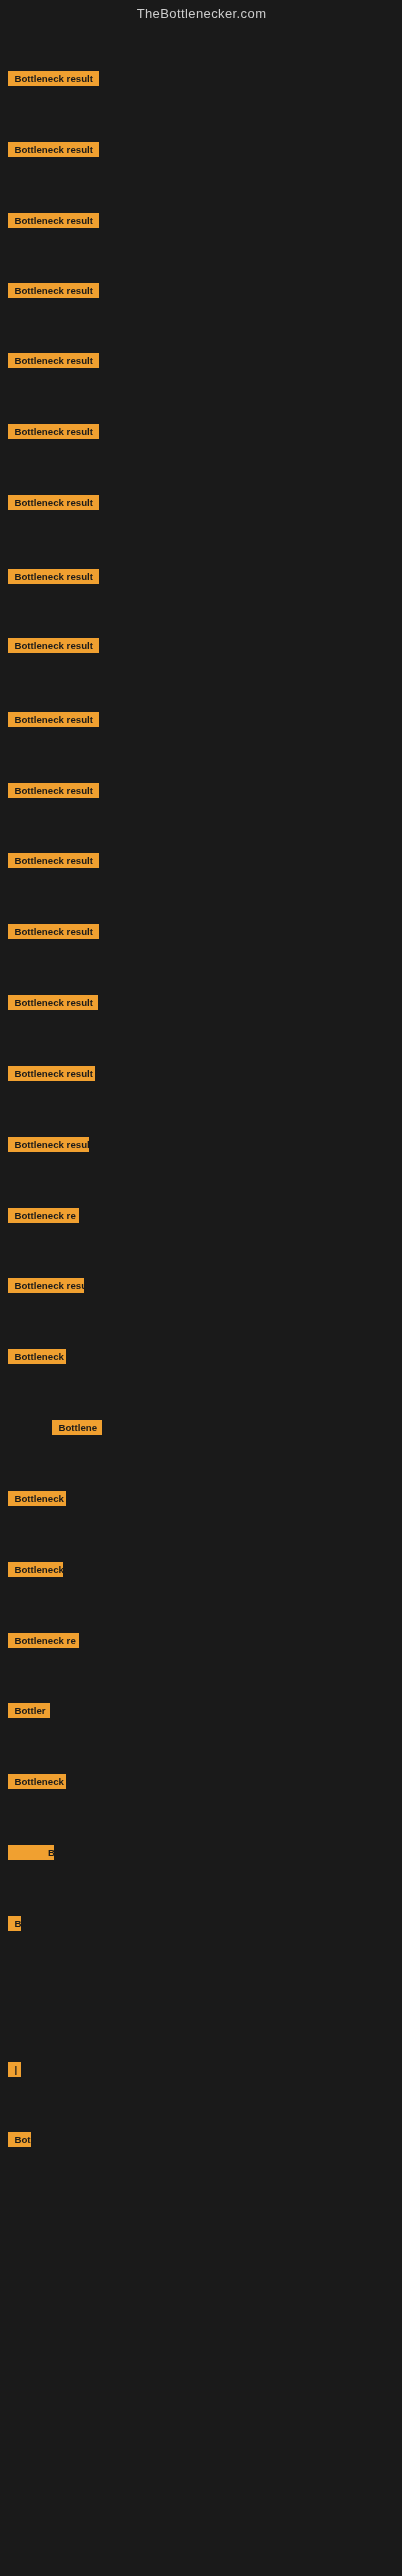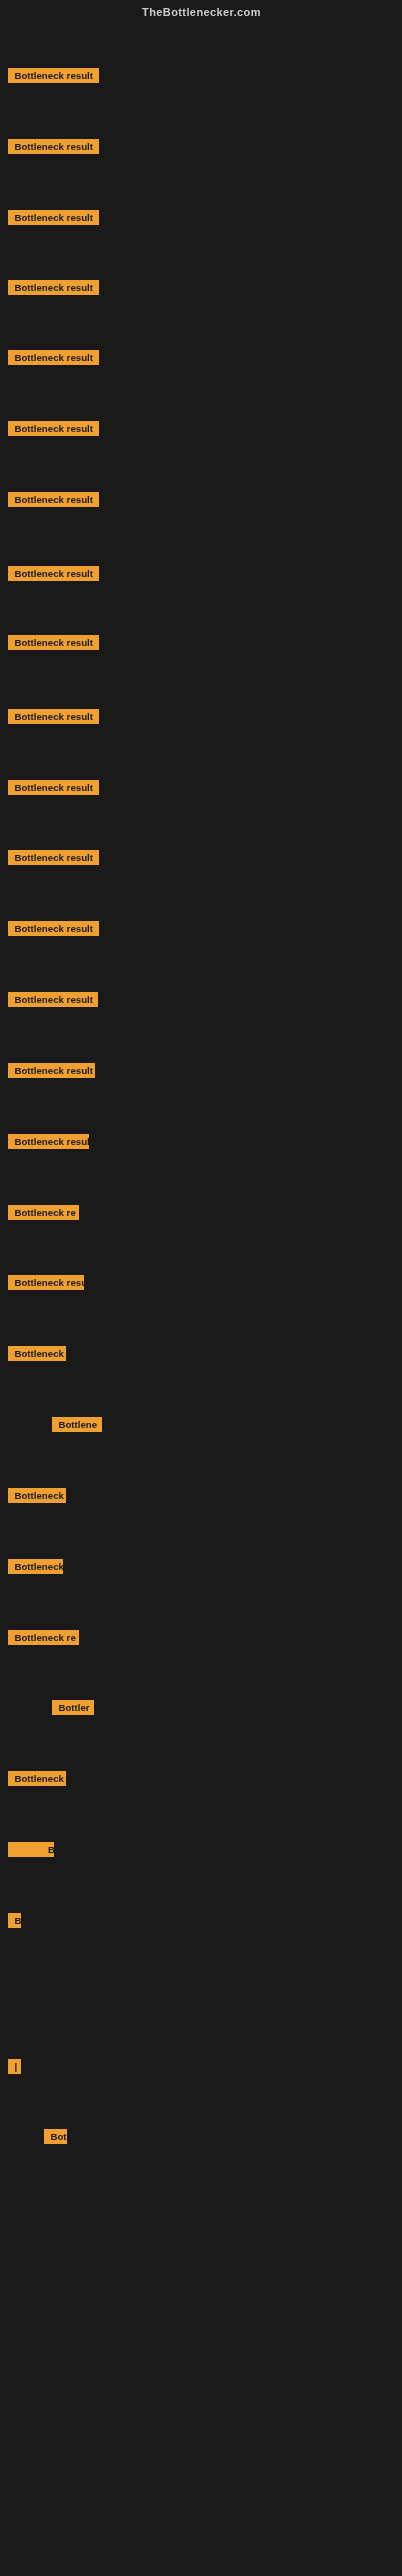--- a/index.html
+++ b/index.html
@@ -10,24 +10,23 @@
     body {
       width: 403px;
       min-height: 2576px;
       background-color: #1a1a1a;
       font-family: Arial, sans-serif;
       position: relative;
     }
     .site-title {
       text-align: center;
       color: #cccccc;
-      font-size: 11px;
+      font-size: 13px;
       padding: 6.4px 0 3.2px 0;
       letter-spacing: 0.4px;
-      font-weight: bold;
     }
     .bottleneck-item {
       position: absolute;
       left: 8px;
     }
     .bottleneck-label {
       background-color: #f0a030;
       color: #1a1a1a;
       font-size: 9.7px;
       font-weight: bold;
@@ -59,20 +58,20 @@
     <div class="bottleneck-item" style="top: 970px;"><span class="bottleneck-label" style="max-width: 90px;">Bottleneck result</span></div>
     <div class="bottleneck-item" style="top: 1041px;"><span class="bottleneck-label" style="max-width: 87px;">Bottleneck result</span></div>
     <div class="bottleneck-item" style="top: 1112px;"><span class="bottleneck-label" style="max-width: 81px;">Bottleneck result</span></div>
     <div class="bottleneck-item" style="top: 1183px;"><span class="bottleneck-label" style="max-width: 71px;">Bottleneck re</span></div>
     <div class="bottleneck-item" style="top: 1253px;"><span class="bottleneck-label" style="max-width: 76px;">Bottleneck resul</span></div>
     <div class="bottleneck-item" style="top: 1324px;"><span class="bottleneck-label" style="max-width: 58px;">Bottleneck</span></div>
     <div class="bottleneck-item" style="top: 1395px; padding-left: 44px;"><span class="bottleneck-label" style="max-width: 50px;">Bottlene</span></div>
     <div class="bottleneck-item" style="top: 1466px;"><span class="bottleneck-label" style="max-width: 58px;">Bottleneck</span></div>
     <div class="bottleneck-item" style="top: 1537px;"><span class="bottleneck-label" style="max-width: 55px;">Bottleneck</span></div>
     <div class="bottleneck-item" style="top: 1608px;"><span class="bottleneck-label" style="max-width: 71px;">Bottleneck re</span></div>
-    <div class="bottleneck-item" style="top: 1678px; margin-left: 44px;"><span class="bottleneck-label" style="max-width: 42px;">Bottler</span></div>
+    <div class="bottleneck-item" style="top: 1678px;"><span class="bottleneck-label" style="max-width: 42px;">Bottler</span></div>
     <div class="bottleneck-item" style="top: 1749px;"><span class="bottleneck-label" style="max-width: 58px;">Bottleneck</span></div>
     <div class="bottleneck-item" style="top: 1820px;"><span class="bottleneck-label" style="max-width: 19.3px; padding-left: 40px;">Bo</span></div>
     <div class="bottleneck-item" style="top: 1891px;"><span class="bottleneck-label" style="max-width: 11.3px;">B</span></div>
     <div class="bottleneck-item" style="top: 2037px;"><span class="bottleneck-label" style="max-width: 8px;">|</span></div>
-    <div class="bottleneck-item" style="top: 2107px; margin-left: 36px;"><span class="bottleneck-label" style="max-width: 22.5px;">Bot</span></div>
+    <div class="bottleneck-item" style="top: 2107px;"><span class="bottleneck-label" style="max-width: 22.5px;">Bot</span></div>
   </div>
 
 
 </body></html>

